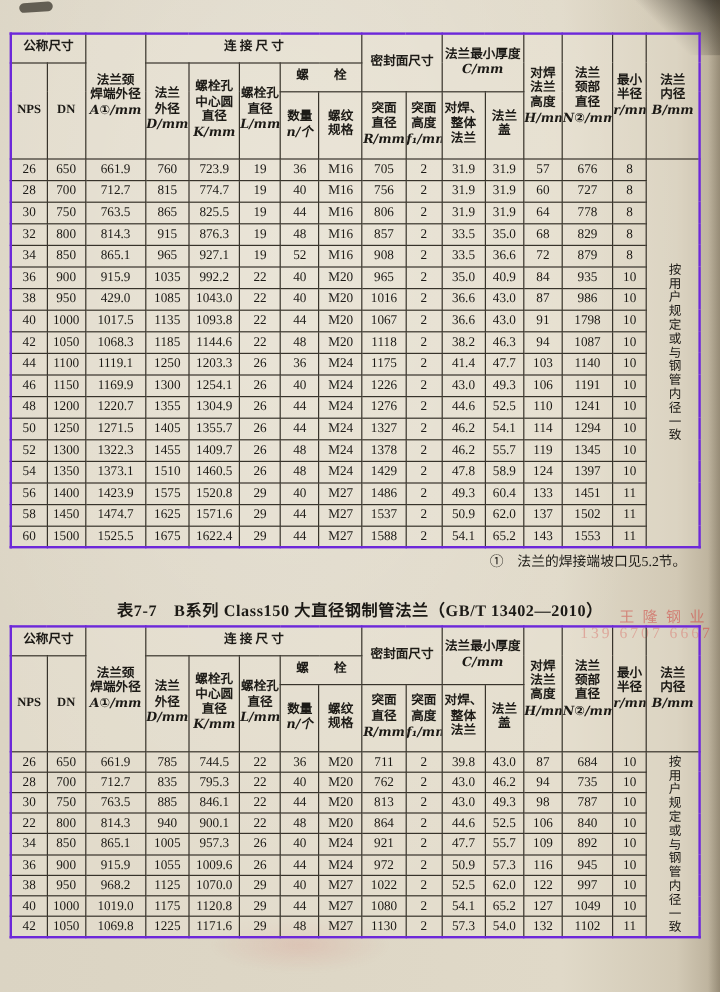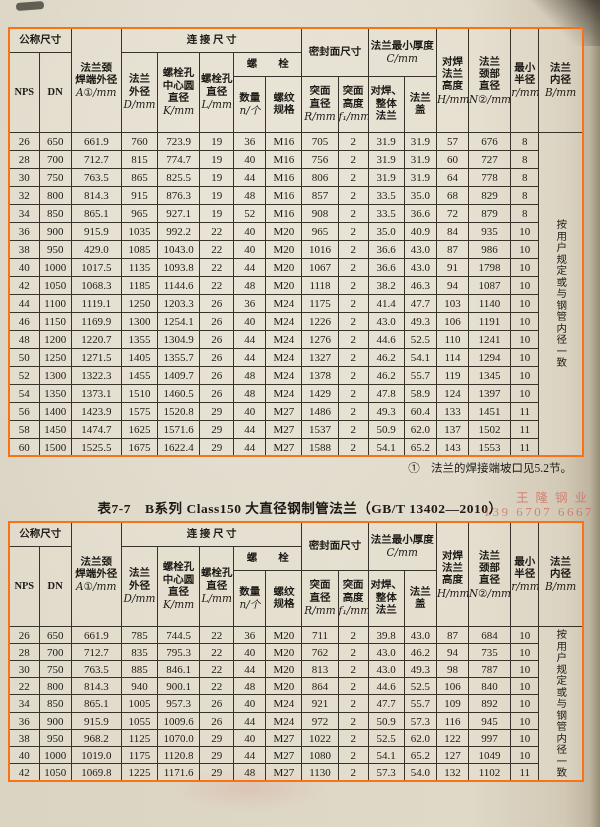--- a/index.html
+++ b/index.html
@@ -24,30 +24,30 @@
   #title1{top:6px;}
   #title2{top:497px;}
   .footnote{position:absolute;left:32px;width:540px;font-size:11.5px;text-align:right;}
   #fn1{top:459px;}
   #fn2{top:478px;}
   .watermark{position:absolute;right:6px;top:491px;text-align:right;color:rgba(208,86,80,.62);line-height:1.15;pointer-events:none;}
   .watermark .co{font-size:12.5px;letter-spacing:7px;}
   .watermark .ph{font-size:13px;letter-spacing:2.5px;}
   
   table{border-collapse:collapse;table-layout:fixed;position:absolute;left:8px;width:576px;
-    border:2px solid #f97316;background:rgba(238,232,218,.35);}
+    border:2px solid #6d28d9;background:rgba(238,232,218,.35);}
   #table1{top:27px;}
   #table2{top:521px;}
   th,td{border:1px solid #37332b;text-align:center;vertical-align:middle;padding:0;overflow:hidden;}
   thead th{font-size:10.5px;font-weight:bold;line-height:1.18;}
   thead tr:nth-child(1){height:24px;}
   thead tr:nth-child(2){height:24px;}
   thead tr:nth-child(3){height:56px;}
   .hl{display:block;white-space:pre-line;}
-  .sym{display:block;font-style:italic;font-weight:normal;font-family:"DejaVu Serif","DejaVu Sans",serif;font-size:10.5px;}
+  .sym{display:block;font-style:italic;font-weight:bold;font-family:"DejaVu Serif","DejaVu Sans",serif;font-size:10.5px;}
   #table1 tbody tr{height:18px;}
   #table2 tbody tr{height:17px;}
   tbody td{font-size:11px;font-family:"Liberation Serif","DejaVu Serif",serif;}
   td.vnote{writing-mode:vertical-rl;text-orientation:upright;font-size:10.5px;letter-spacing:1px;padding:2px 0;}
 </style>
 </head>
 <body>
 
 <div class="page">
 
@@ -472,21 +472,21 @@
           <td>1553</td>
           <td>11</td>
         </tr>
       </tbody>
   </table>
 
   <div class="footnote" id="fn1">①　法兰的焊接端坡口见5.2节。</div>
 
   <div class="tbl-title" id="title2">表7-7　B系列 Class150 大直径钢制管法兰（GB/T 13402—2010）</div>
 
-  <div class="watermark" style="color: rgba(208, 86, 79, 0.627);">
+  <div class="watermark" style="color: rgba(208, 86, 79, 0.627); margin-top: 16px;">
     <div class="co">王隆钢业</div>
     <div class="ph">139 6707 6667</div>
   </div>
 
   <table id="table2">
     <colgroup>
       <col style="width:30px">
         <col style="width:32px">
         <col style="width:50px">
         <col style="width:36px">

